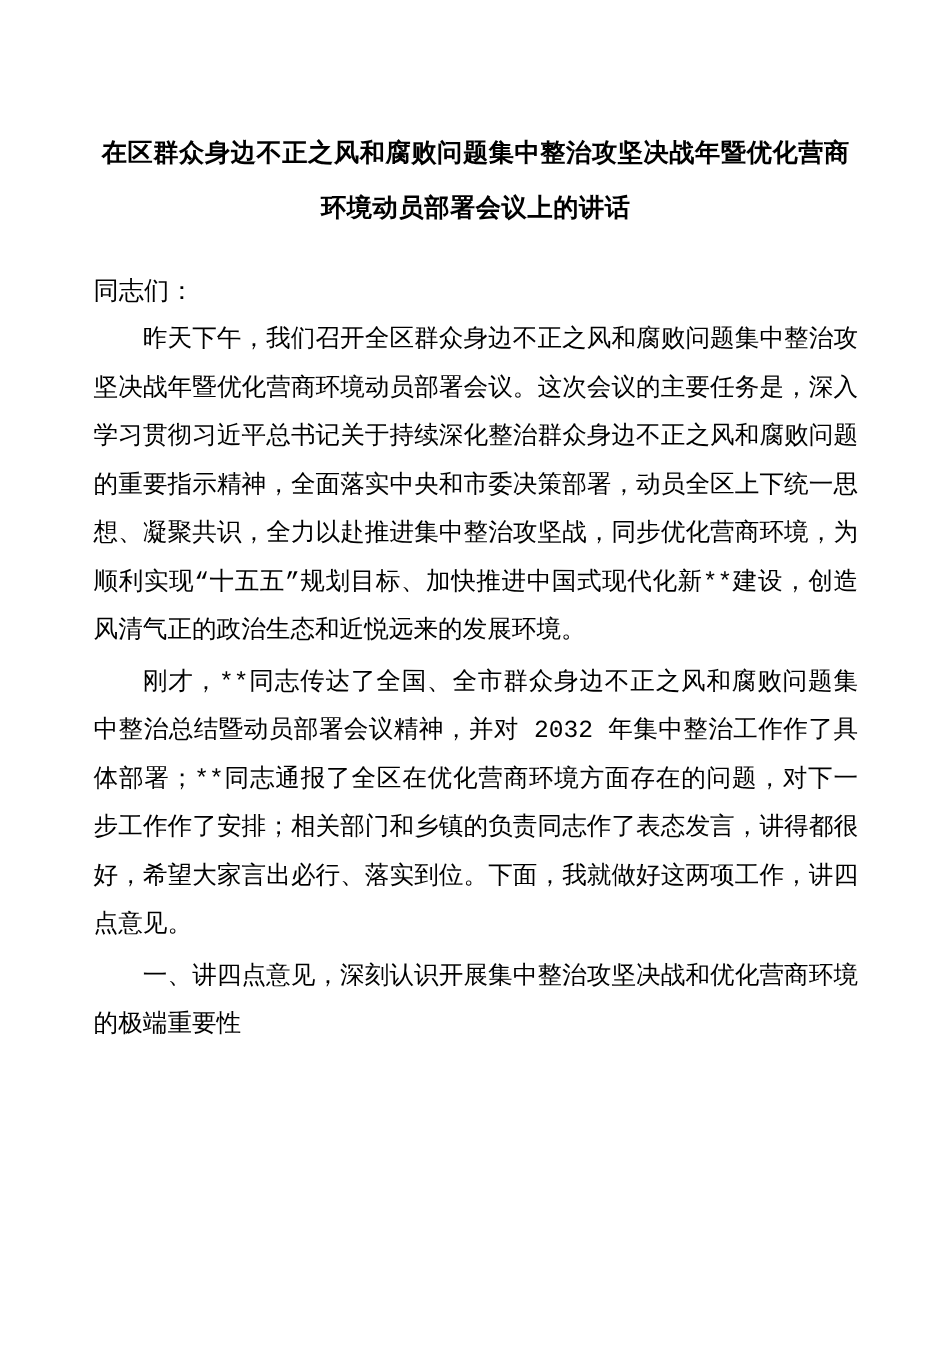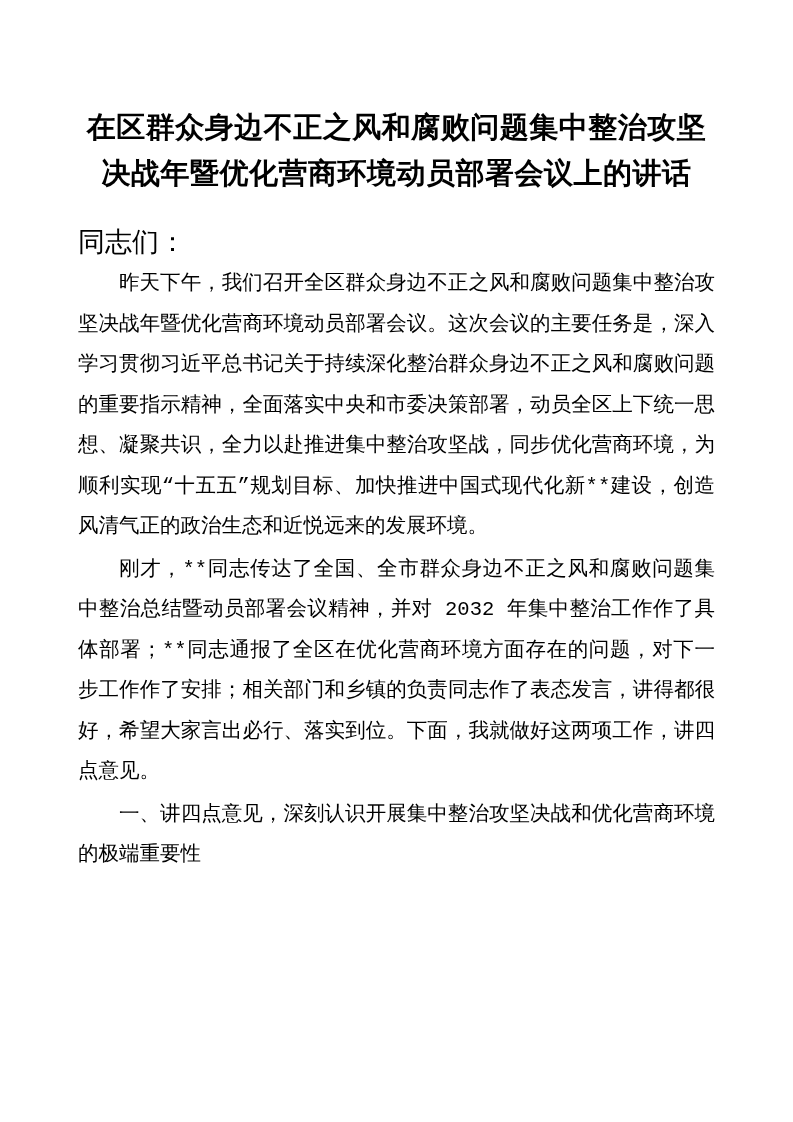--- a/index.html
+++ b/index.html
@@ -16,29 +16,29 @@
   .page {
     box-sizing: border-box;
     width: 793px;
     height: 1122px;
     padding: 104px 78px 60px 78px;
     position: relative;
   }
   .doc-title {
     font-family: Liberation Serif, serif;
     font-weight: bold;
-    font-size: 29px;
+    font-size: 21px;
     line-height: 46px;
     text-align: center;
     letter-spacing: 0.5px;
     margin: 0 0 26px 0;
     padding: 0 6px;
   }
   .salutation {
-    font-size: 27px;
+    font-size: 21px;
     line-height: 40px;
     margin: 0 0 2px 0;
     text-align: justify;
     text-justify: inter-ideograph;
   }
   .para {
     font-size: 20.5px;
     line-height: 40.5px;
     margin: 0 0 2px 0;
     text-indent: 2em;

